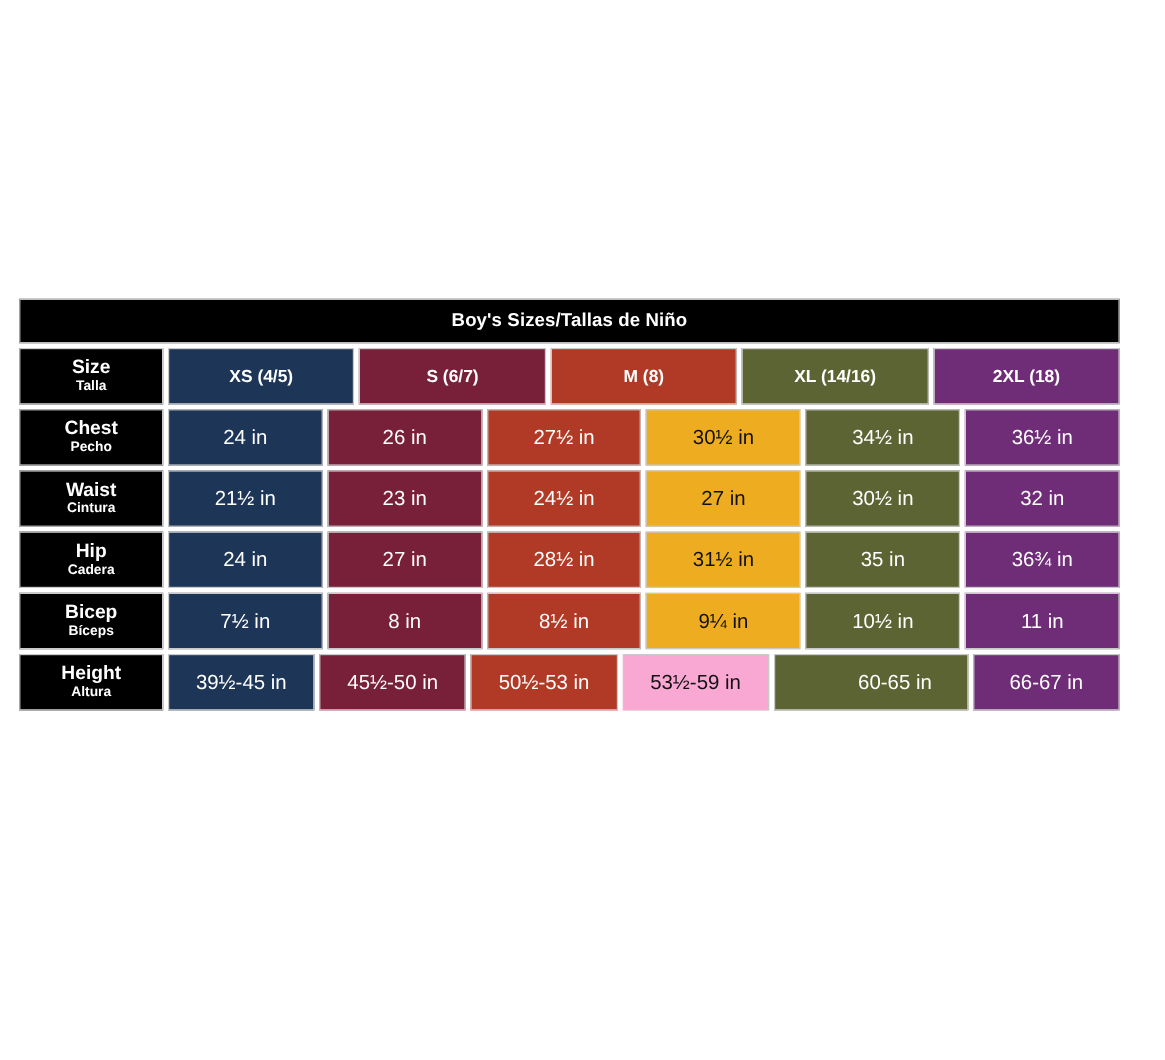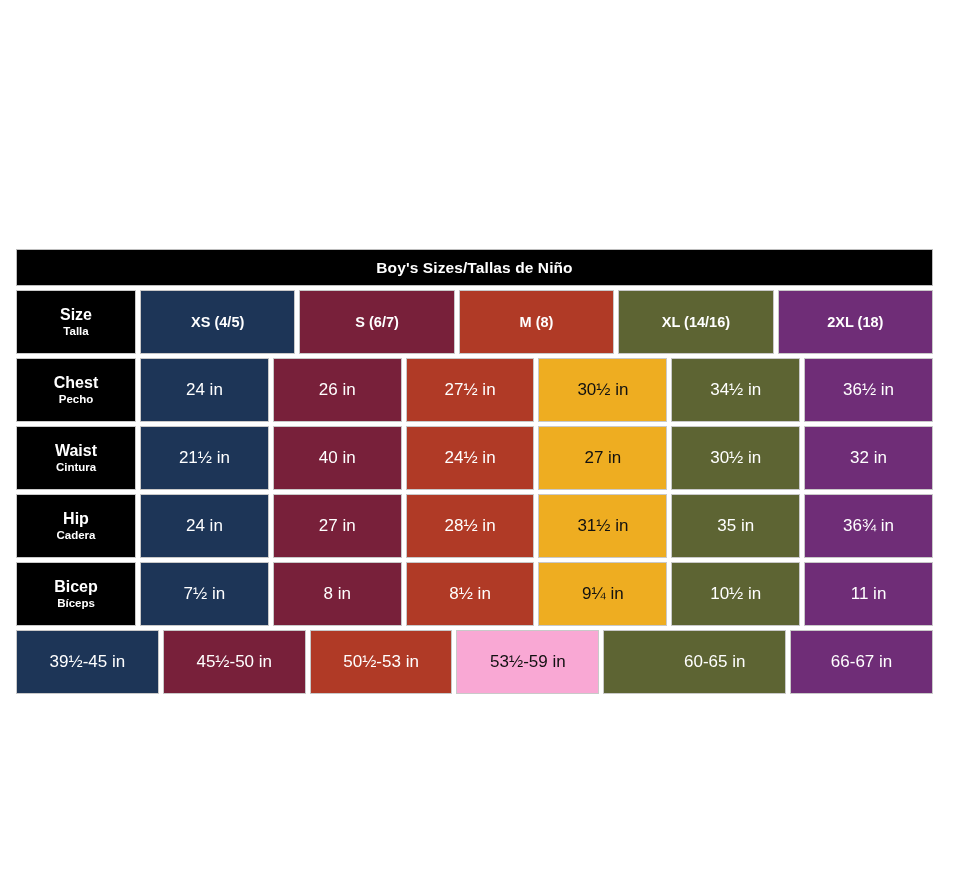--- a/index.html
+++ b/index.html
@@ -44,21 +44,21 @@
   
   .size-table {
     margin-top: 4px;
     display: flex;
     flex-direction: column;
     gap: 4px;
   }
   .table-row {
     display: flex;
     gap: 4px;
-    height: 64px;
+    height: 47px;
     text-align: center;
   }
   .cell {
     box-sizing: border-box;
     display: flex;
     flex-direction: column;
     align-items: center;
     justify-content: center;
     border: 1px solid #c9c9c9;
     overflow: hidden;
@@ -160,21 +160,21 @@
 
     <div class="table-row">
       <div class="cell label-cell">
         <span class="label-en">Waist</span>
         <span class="label-es">Cintura</span>
       </div>
       <div class="cell value-cell" style="background: rgb(29, 53, 87); color: rgb(255, 255, 255);">
         <span class="val-text">21½ in</span>
       </div>
       <div class="cell value-cell" style="background: rgb(120, 32, 58); color: rgb(255, 255, 255);">
-        <span class="val-text">40 in</span>
+        <span class="val-text">23 in</span>
       </div>
       <div class="cell value-cell" style="background: rgb(176, 58, 38); color: rgb(255, 255, 255);">
         <span class="val-text">24½ in</span>
       </div>
       <div class="cell value-cell" style="background: rgb(238, 173, 33); color: rgb(17, 17, 17);">
         <span class="val-text">27 in</span>
       </div>
       <div class="cell value-cell" style="background: rgb(93, 100, 51); color: rgb(255, 255, 255);">
         <span class="val-text">30½ in</span>
       </div>
@@ -227,20 +227,24 @@
       </div>
       <div class="cell value-cell" style="background: rgb(93, 100, 51); color: rgb(255, 255, 255);">
         <span class="val-text">10½ in</span>
       </div>
       <div class="cell value-cell" style="background: rgb(111, 45, 119); color: rgb(255, 255, 255);">
         <span class="val-text">11 in</span>
       </div>
     </div>
 
     <div class="table-row">
+      <div class="cell label-cell">
+        <span class="label-en">Height</span>
+        <span class="label-es">Altura</span>
+      </div>
       <div class="cell value-cell" style="background: rgb(29, 53, 87); color: rgb(255, 255, 255);">
         <span class="val-text">39½-45 in</span>
       </div>
       <div class="cell value-cell" style="background: rgb(120, 32, 58); color: rgb(255, 255, 255);">
         <span class="val-text">45½-50 in</span>
       </div>
       <div class="cell value-cell" style="background: rgb(176, 58, 38); color: rgb(255, 255, 255);">
         <span class="val-text">50½-53 in</span>
       </div>
       <div class="cell value-cell" style="background: #f9a8d4; color: rgb(17, 17, 17);">

